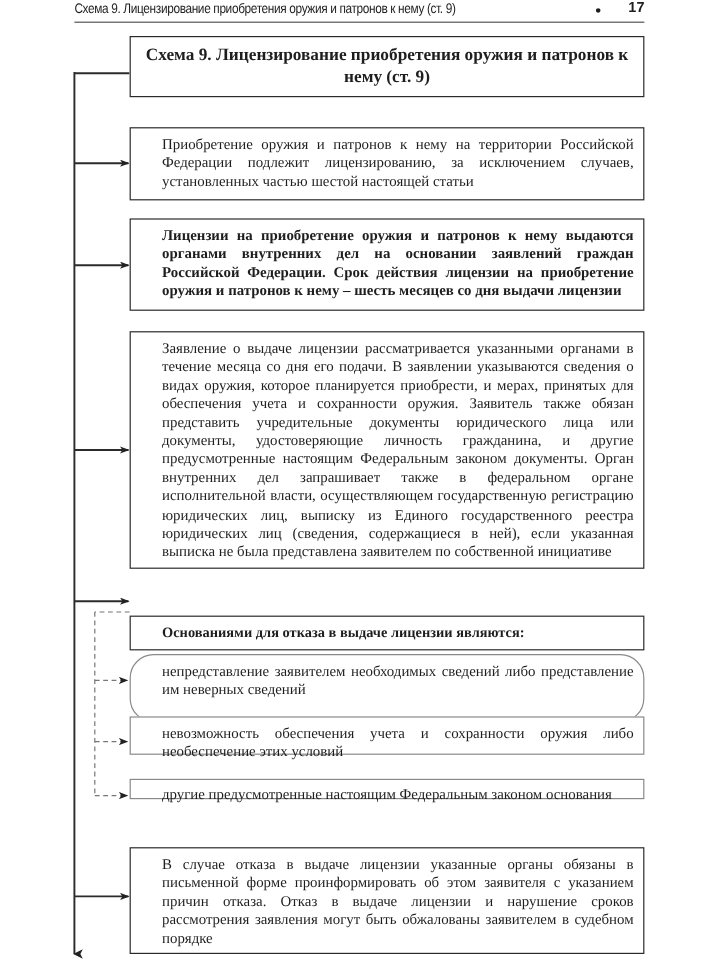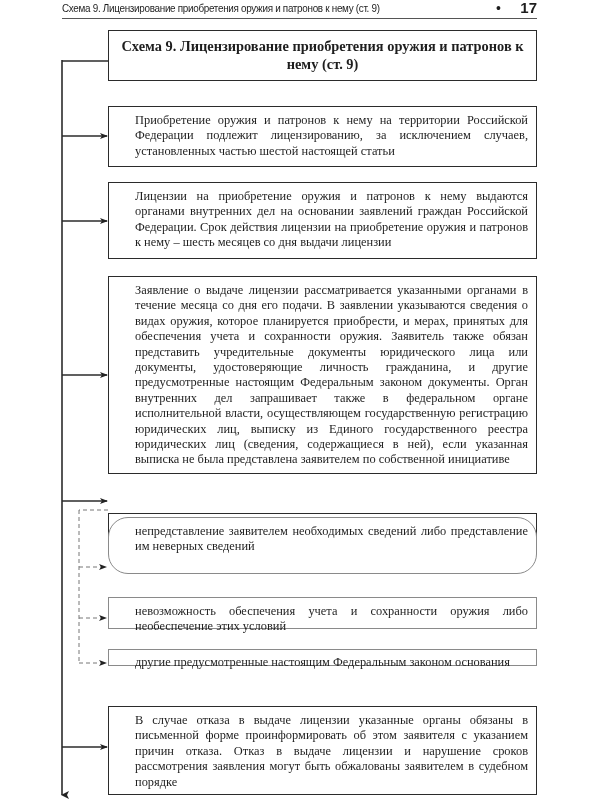--- a/index.html
+++ b/index.html
@@ -1,30 +1,30 @@
 <!DOCTYPE html>
 <html><head>
 <meta charset="utf-8">
 <style>
   html, body { margin: 0; padding: 0; background: #ffffff; }
   body { width: 600px; height: 800px; position: relative; overflow: hidden; color: #1e1e1e; }
   .running-head { position: absolute; left: 62px; top: 1px; width: 475px; height: 17px; border-bottom: 1px solid #555; }
   .running-head .rh-title { position: absolute; left: 0; top: 1px; font-family: "Liberation Sans", sans-serif; font-size: 11.5px; letter-spacing: -0.35px; transform: scaleX(0.86); transform-origin: left center; white-space: nowrap; }
   .running-head .rh-bullet { position: absolute; right: 36px; top: -1px; font-family: "Liberation Sans", sans-serif; font-size: 14px; }
-  .running-head .rh-page { position: absolute; right: 0; top: -2px; font-family: "Liberation Sans", sans-serif; font-weight: bold; font-size: 15px; }
+  .running-head .rh-page { position: absolute; right: 0; top: -2px; font-family: "Liberation Sans", sans-serif; font-weight: bold; font-size: 12px; }
 
   .box { position: absolute; left: 108px; width: 429px; box-sizing: border-box; border: 1.6px solid #2b2b2b; background: #fff;
          font-family: "Liberation Serif", serif; font-size: 12.4px; line-height: 15.4px; padding: 6px 8px 5px 26px; text-align: justify; }
   .box.title { top: 30px; height: 51px; font-weight: bold; font-size: 14.4px; line-height: 18px; text-align: center; padding: 6px 10px; }
   .box.b1 { top: 106px; height: 61px; }
-  .box.b2 { top: 182px; height: 77px; }
+  .box.b2 { top: 182px; height: 77px; font-weight: bold; }
   .box.b3 { top: 276px; height: 198px; }
   .box.b4 { top: 513px; height: 29px; font-weight: bold; font-size: 12px; padding-top: 6px; }
   .box.sub { border: 1px solid #8a8a8a; }
-  .box.s1 { top: 517px; height: 57px; border-radius: 20px; }
+  .box.s1 { top: 545px; height: 57px; border-radius: 20px; }
   .box.s2 { top: 597px; height: 32px; }
   .box.s3 { top: 649px; height: 17px; padding-top: 5px; white-space: nowrap; text-align: left; }
   .box.b5 { top: 706px; height: 89px; }
 
   svg.connectors { position: absolute; left: 0; top: 0; width: 600px; height: 800px; }
 </style>
 </head>
 <body>
 
 <div class="running-head">

